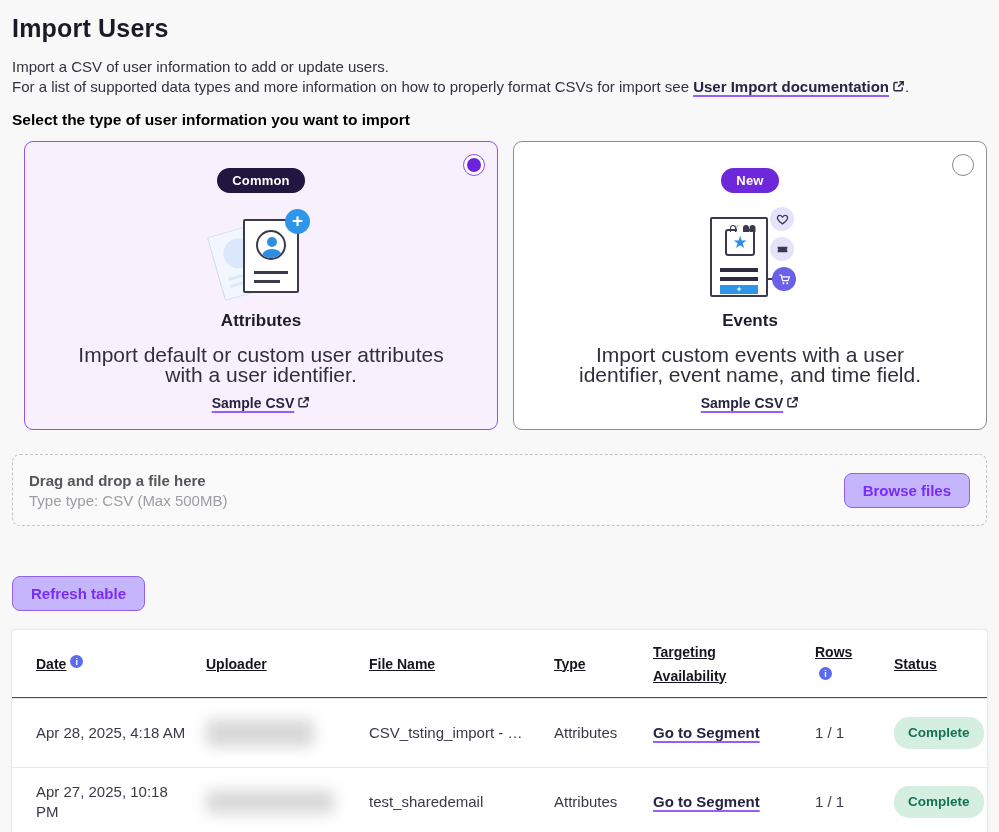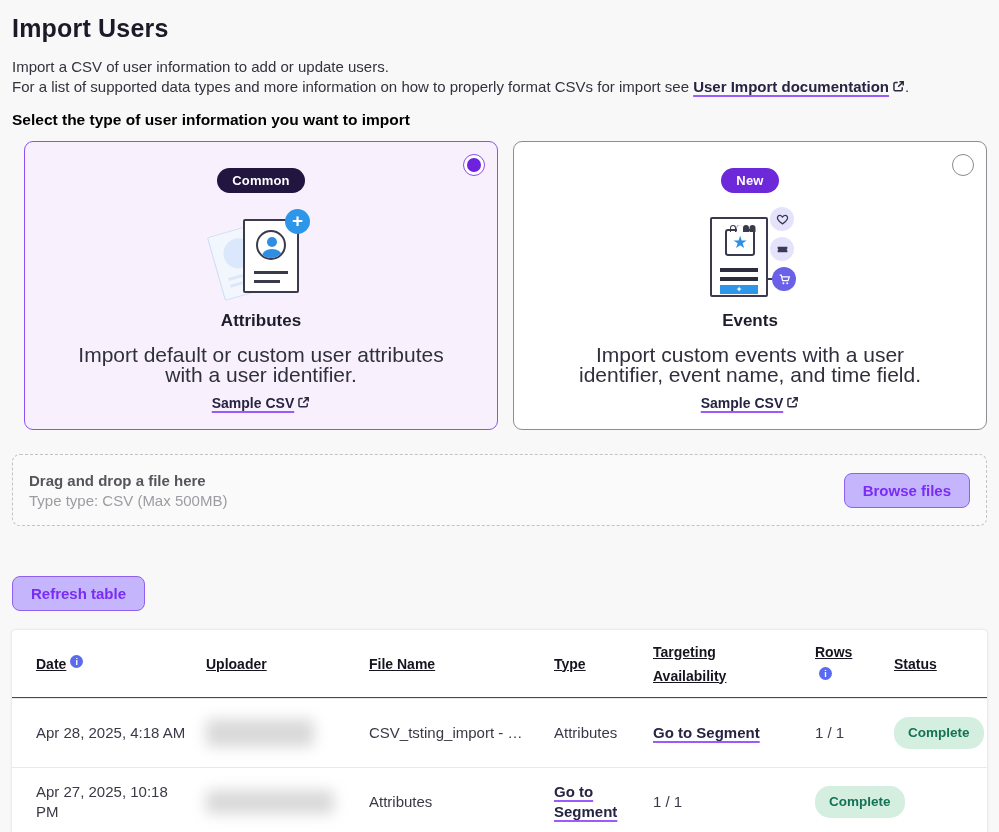--- a/index.html
+++ b/index.html
@@ -233,20 +233,21 @@
       <div class="td"><a class="segment-link">Go to Segment</a></div>
       <div class="td">1 / 1</div>
       <div class="td"><span class="status-badge">Complete</span></div>
     </div>
 
     <div class="tgrid trow">
       <div class="td">Apr 27, 2025, 10:18 PM</div>
       <div class="td">
           <div class="redacted w2"></div>
         </div>
+      <div class="td filename">test_sharedemail</div>
       <div class="td">Attributes</div>
       <div class="td"><a class="segment-link">Go to Segment</a></div>
       <div class="td">1 / 1</div>
       <div class="td"><span class="status-badge">Complete</span></div>
     </div>
   </div>
 
 </div>
 
 </body></html>

